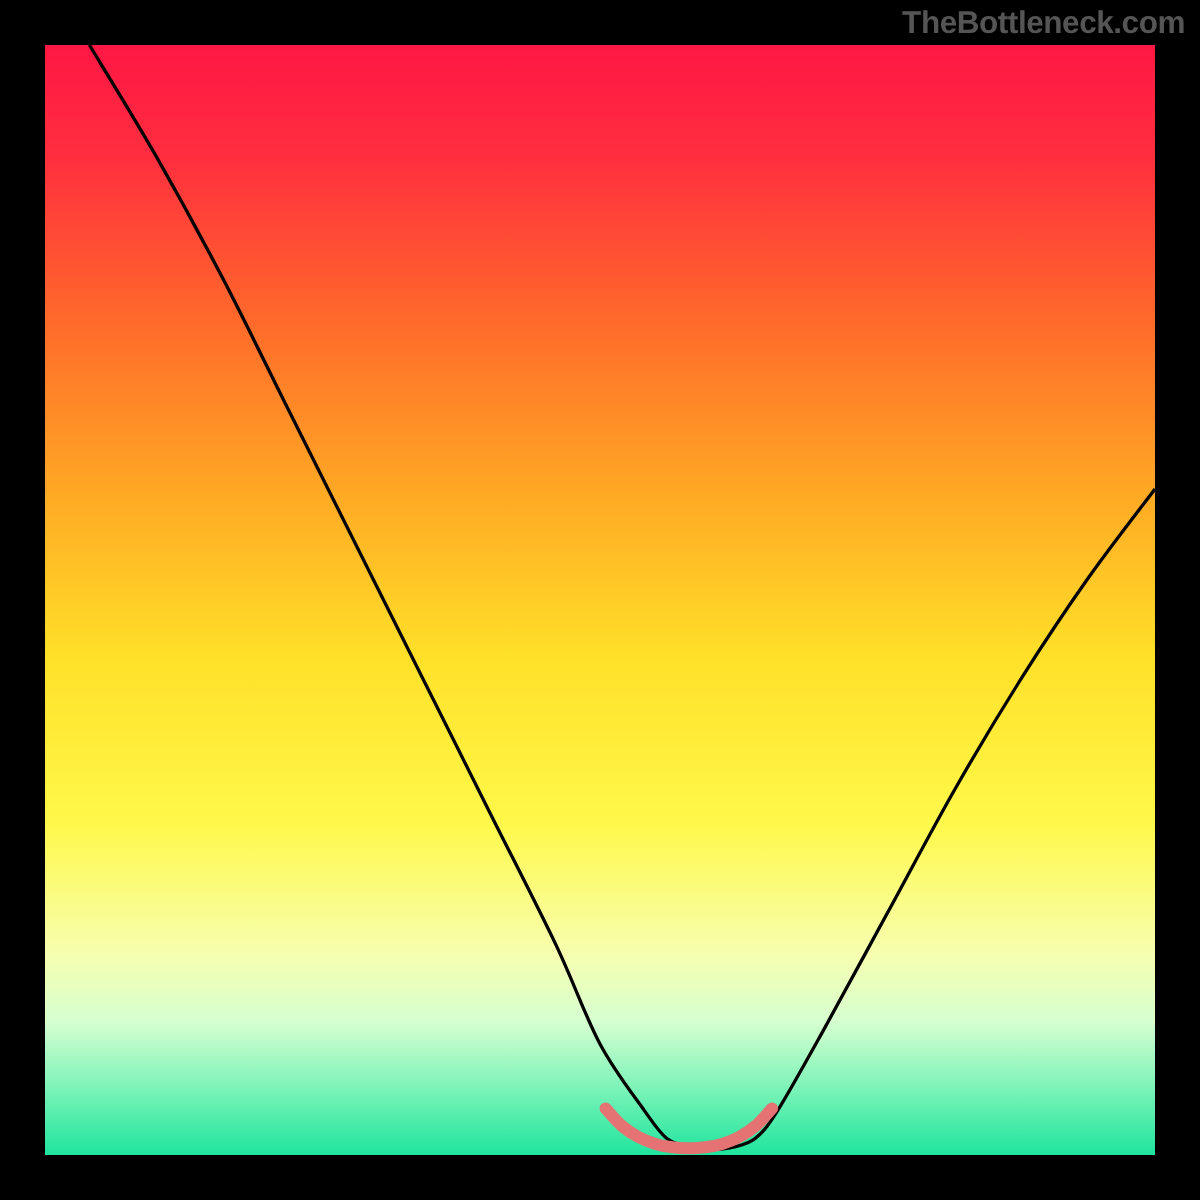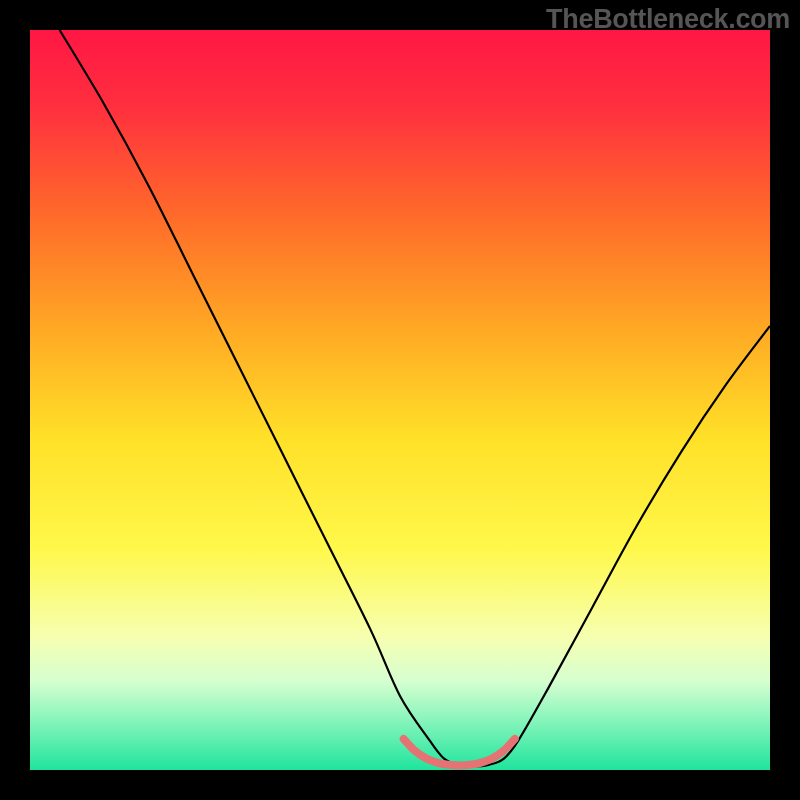--- a/index.html
+++ b/index.html
@@ -23,21 +23,21 @@
     top: 30px;
     left: 30px;
     width: 740px;
     height: 740px;
   }
   .watermark {
     position: absolute;
     top: 4px;
     right: 10px;
     font-family: Arial, Helvetica, sans-serif;
-    font-size: 27px;
+    font-size: 21px;
     font-weight: 600;
     color: #555;
     letter-spacing: -0.3px;
   }
 </style>
 </head>
 <body>
 
 <div class="frame">
   <div class="watermark">TheBottleneck.com</div>

